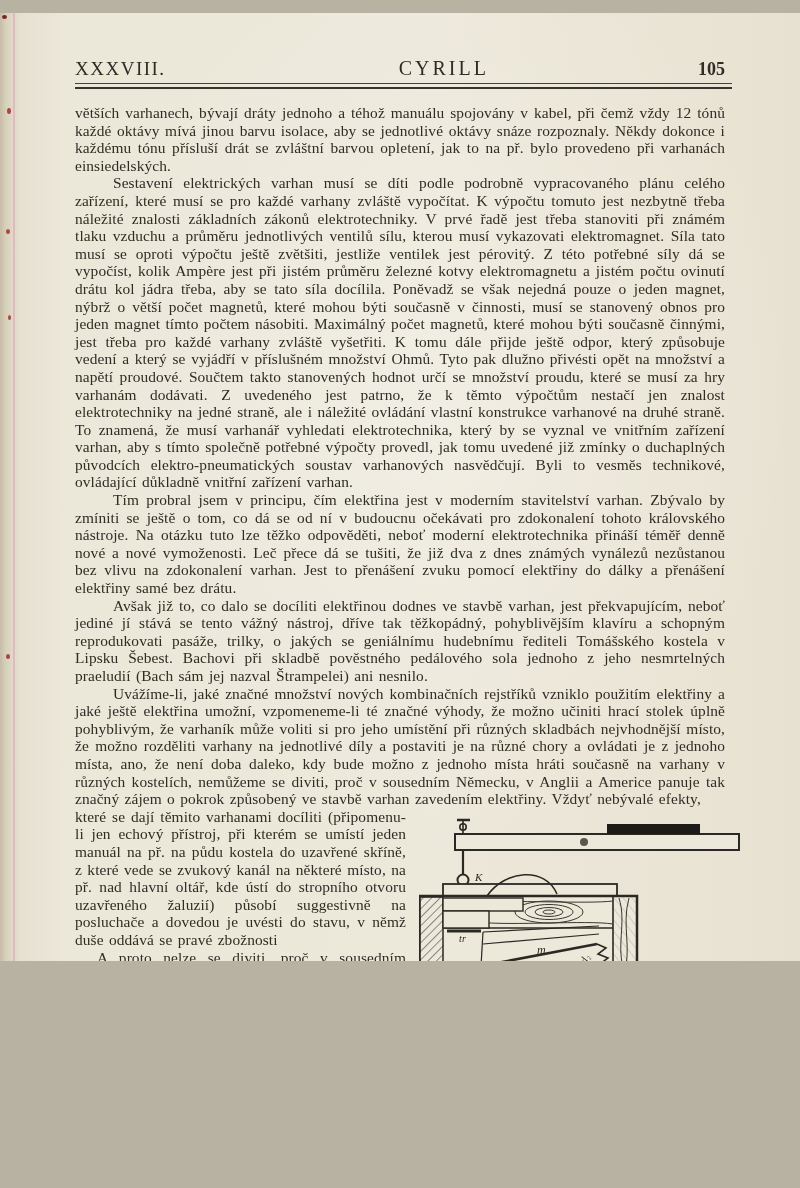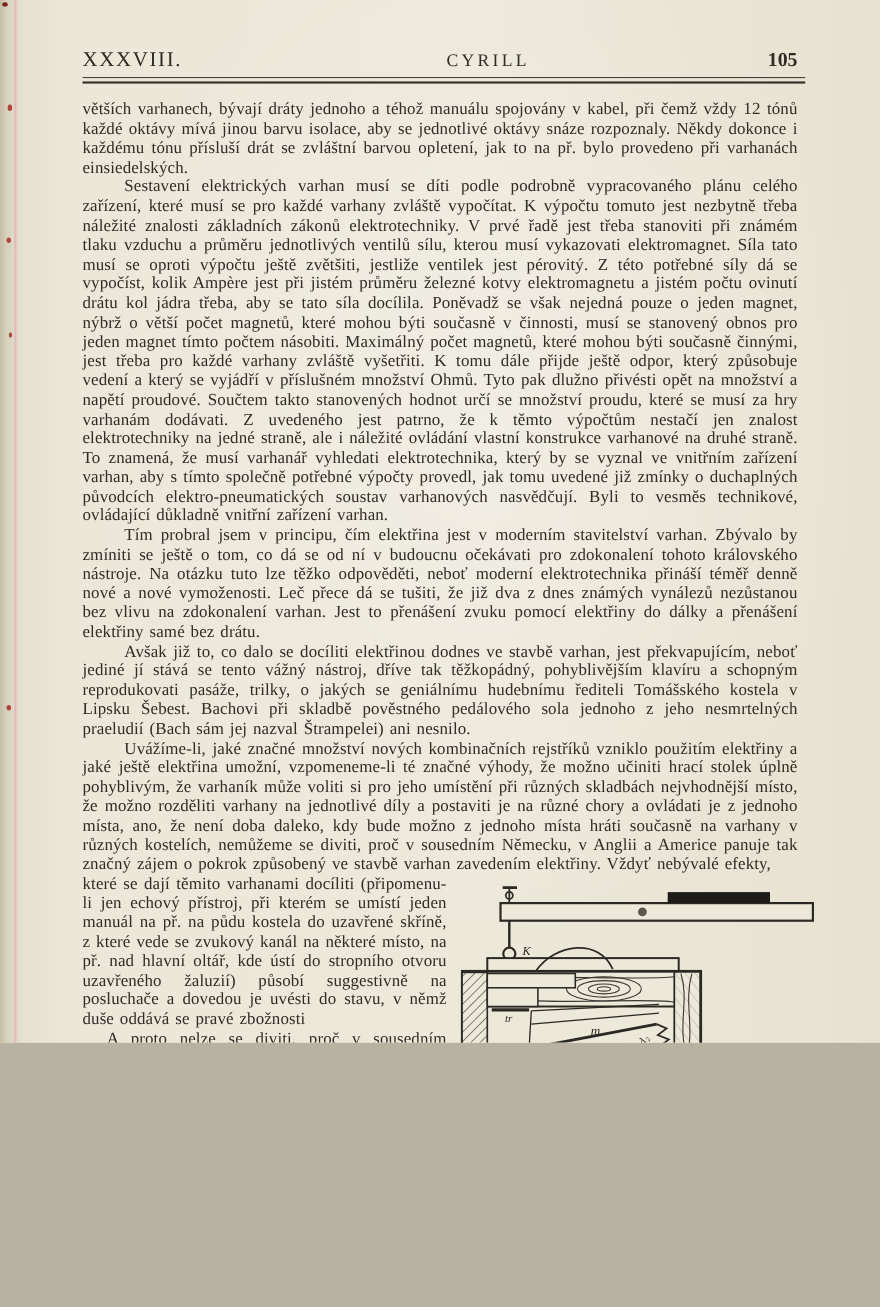--- a/index.html
+++ b/index.html
@@ -1,35 +1,35 @@
 <!DOCTYPE html>
 <html><head>
 <meta charset="utf-8">
 <style>
   html,body{margin:0;padding:0;background:#b8b2a2;}
   .sheet{
     position:relative;
     width:800px;height:948px;
-    margin:0 auto;
+    margin:13px auto;
     background:
       radial-gradient(ellipse at 55% 40%, rgba(255,255,255,0.25) 0%, rgba(255,255,255,0) 60%),
       linear-gradient(90deg,#cfc7b2 0px,#ddd6c3 8px,#e6e1d1 22px,#ebe7d9 60px,#ece8da 55%,#e8e3d3 92%,#e6e1d0 100%);
     background-color:#eae6d8;
     overflow:hidden;
     font-family:"Liberation Serif", serif;
     color:#2f2c25;
   }
   .gutter{position:absolute;left:0;top:0;bottom:0;width:18px;
     background:linear-gradient(90deg,#c6bda6 0,#d8d1bd 6px,rgba(222,215,199,0.4) 12px,rgba(0,0,0,0) 18px);}
   .pink-line{position:absolute;left:13px;top:0;bottom:0;width:2px;background:rgba(233,164,190,0.65);}
   .speck{position:absolute;border-radius:50%;}
   .content{position:absolute;left:75px;top:44px;width:650px;}
   .header-row{display:flex;align-items:baseline;justify-content:space-between;height:24px;}
   .vol{font-size:19px;letter-spacing:1.5px;}
-  .title{font-size:16px;letter-spacing:3px;transform:translateX(12px);}
+  .title{font-size:20px;letter-spacing:3px;transform:translateX(12px);}
   .pageno{font-size:18px;font-weight:bold;}
   .rule{width:657px;height:3px;border-top:1.5px solid #45423a;border-bottom:2.5px solid #37342c;margin-top:2px;}
   .body-text{margin-top:15px;font-size:15.4px;line-height:17.6px;text-align:justify;
     word-spacing:0.09em;letter-spacing:0.1px;}
   .body-text p{margin:0;text-indent:38px;}
   .body-text p.noindent{text-indent:0;}
   .wrap-section{display:flex;width:716px;margin-top:0;}
   .col-left{width:331px;flex:none;}
   .col-left p{margin:0;text-indent:0;}
   .col-left p.indented{text-indent:22px;}

